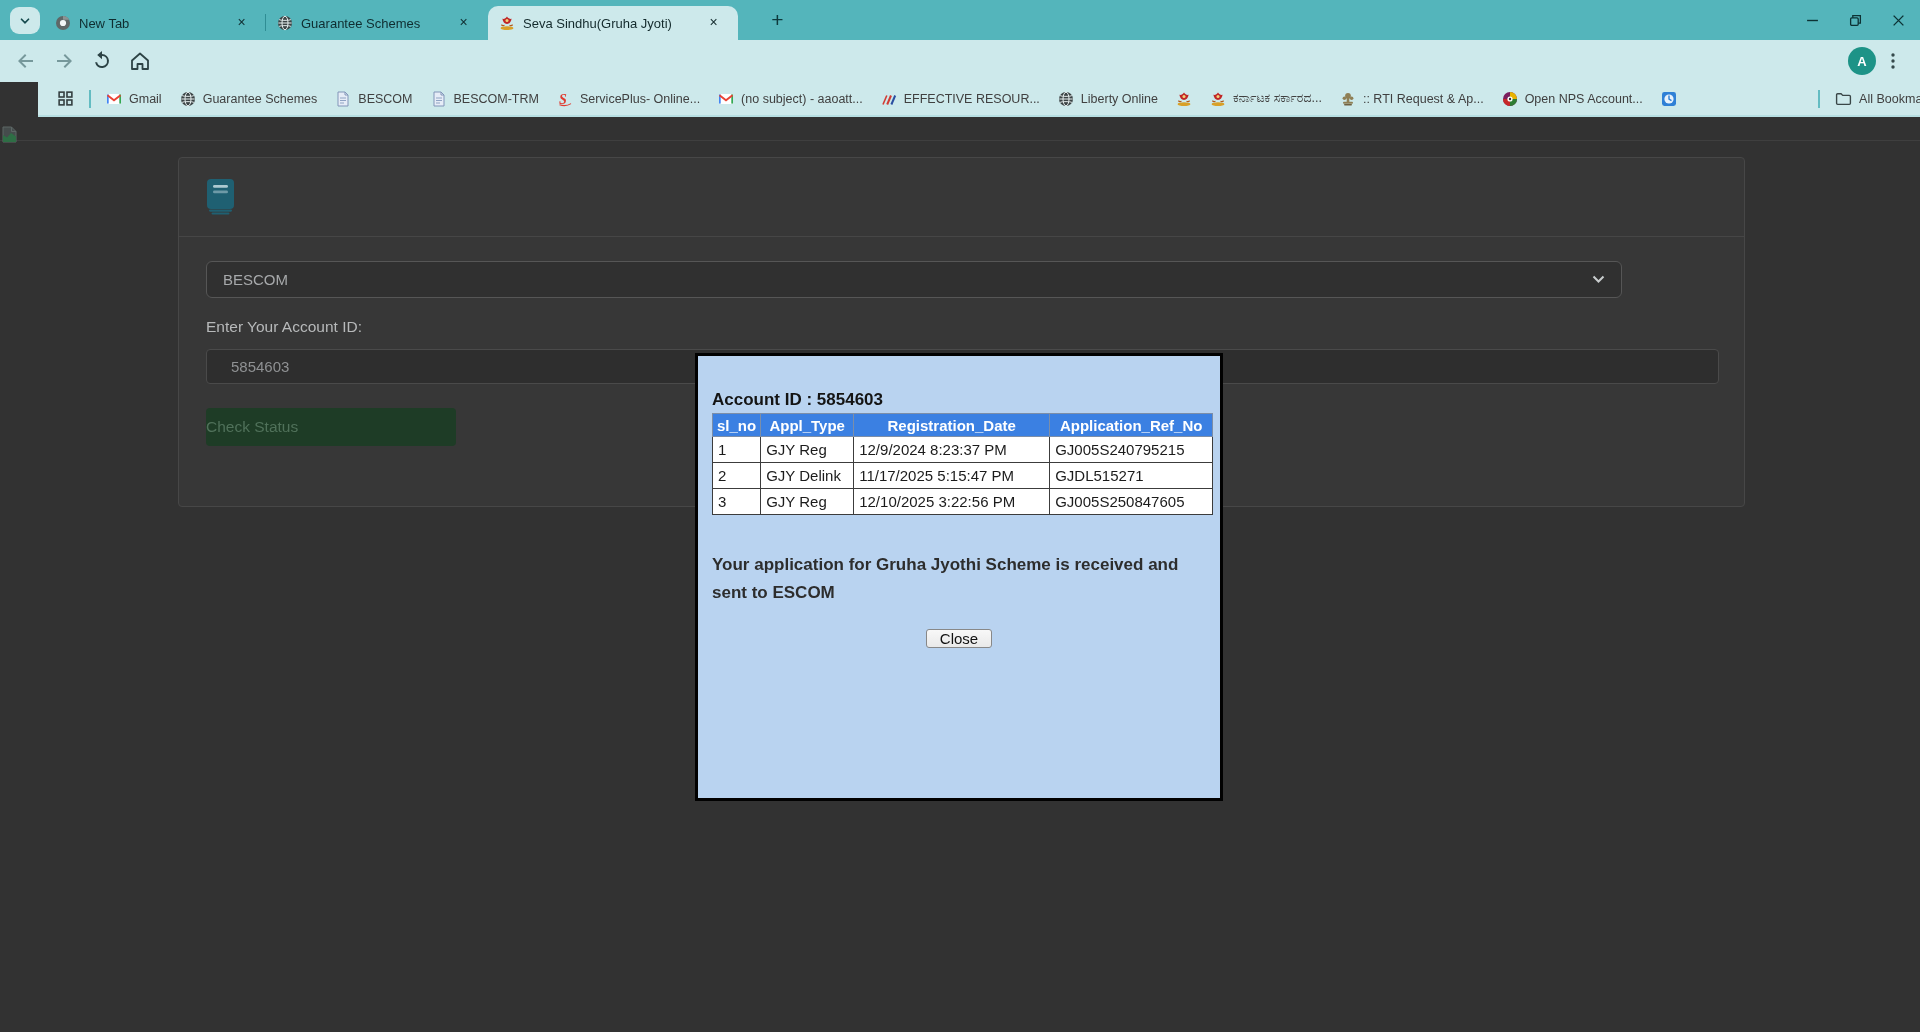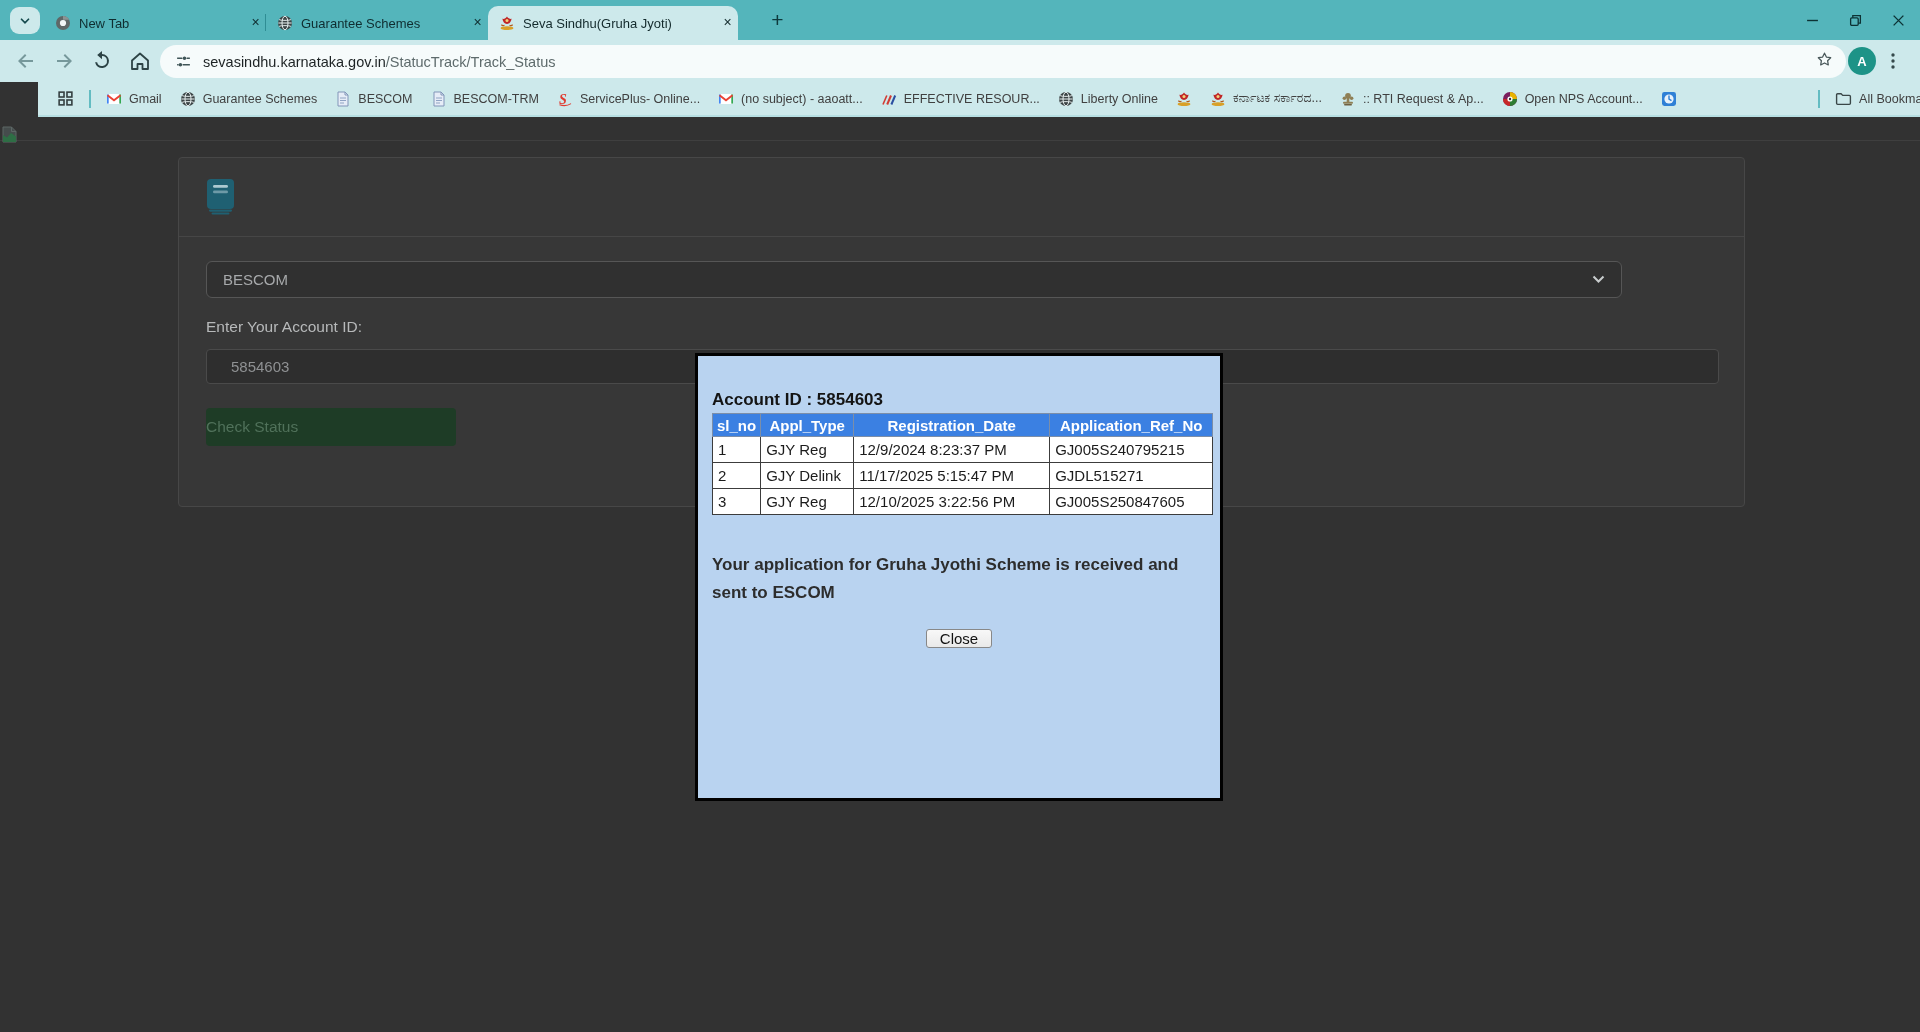--- a/index.html
+++ b/index.html
@@ -4,21 +4,21 @@
 <style>
   * { margin:0; padding:0; box-sizing:border-box; }
   html,body { width:1920px; height:1032px; }
   body { font-family:"Liberation Sans", sans-serif; overflow:hidden; background:#323232; position:relative; }
 
   
   .tabbar { position:absolute; left:0; top:0; width:1920px; height:40px; background:#54b5bb; }
   .tab-search { position:absolute; left:10px; top:7px; width:30px; height:27px; border-radius:9px;
     background:#cde9eb; display:flex; align-items:center; justify-content:center; }
   .tab-strip { position:absolute; left:44px; top:6px; height:34px; display:flex; align-items:stretch; }
-  .tab { width:222px; display:flex; align-items:center; gap:8px; padding:0 2px 0 11px;
+  .tab { width:222px; display:flex; align-items:center; gap:8px; padding:0 16px 0 11px;
     color:#0f2d30; font-size:13px; position:relative; cursor:default; }
   .tab.active { width:250px; background:#cde9eb; border-radius:10px 10px 0 0; color:#132a2c; }
   .tab.sep::after { content:''; position:absolute; right:0; top:8px; height:17px; width:1px; background:#2f8d94; }
   .favicon { width:16px; height:16px; flex:0 0 16px; }
   .favicon svg { display:block; width:16px; height:16px; }
   .tab-label { flex:1; white-space:nowrap; overflow:hidden; }
   .tab-close { width:17px; height:17px; line-height:15px; text-align:center; border-radius:50%;
     font-size:14px; color:inherit; }
   .new-tab-btn { position:absolute; left:766px; top:9px; width:23px; height:23px; color:#0e3a3d;
     font-size:21px; line-height:21px; text-align:center; font-weight:400; }
@@ -169,34 +169,20 @@
     <svg viewBox="0 0 24 24">
         <path d="M12 5a7 7 0 1 1-6.92 8.25h2.05A5 5 0 1 0 12 7v3.2L7.2 6.1 12 2z" fill="#2c4345"></path>
       </svg>
   </div>
   <div class="nav-btn" style="left:128px">
     <svg viewBox="0 0 24 24" fill="none" stroke="#2c4345" stroke-width="1.8">
         <path d="M4 11.5 12 4.5l8 7V20h-5.5v-5h-5v5H4z" stroke-linejoin="round"></path>
       </svg>
   </div>
 
-  <div class="omnibox">
-    <svg width="17" height="17" viewBox="0 0 16 16" stroke="#3f5557" stroke-width="1.4" fill="none">
-        <path d="M2 5h4.8M11 5h3"></path>
-        <circle cx="8.9" cy="5" r="1.7" fill="#3f5557" stroke="none"></circle>
-        <path d="M2 11h1.4M7.2 11H14"></path>
-        <circle cx="5.1" cy="11" r="1.7" fill="#3f5557" stroke="none"></circle>
-      </svg>
-    <div class="url-text"><span>sevasindhu.karnataka.gov.in</span><span class="path">/StatucTrack/Track_Status</span></div>
-    <div class="star-wrap">
-      <svg width="19" height="19" viewBox="0 0 24 24" fill="none" stroke="#49585a" stroke-width="1.6" stroke-linejoin="round">
-          <path d="m12 4 2.4 4.9 5.4.8-3.9 3.8.9 5.4-4.8-2.5-4.8 2.5.9-5.4L4.2 9.7l5.4-.8z"></path>
-        </svg>
-    </div>
-  </div>
 
   <div class="avatar">
       <span>A</span>
     </div>
   <div class="menu-dots">
     <svg viewBox="0 0 24 24" width="24" height="24" fill="#35494b">
         <circle cx="12" cy="6" r="1.7"></circle>
         <circle cx="12" cy="12" r="1.7"></circle>
         <circle cx="12" cy="18" r="1.7"></circle>
       </svg>

